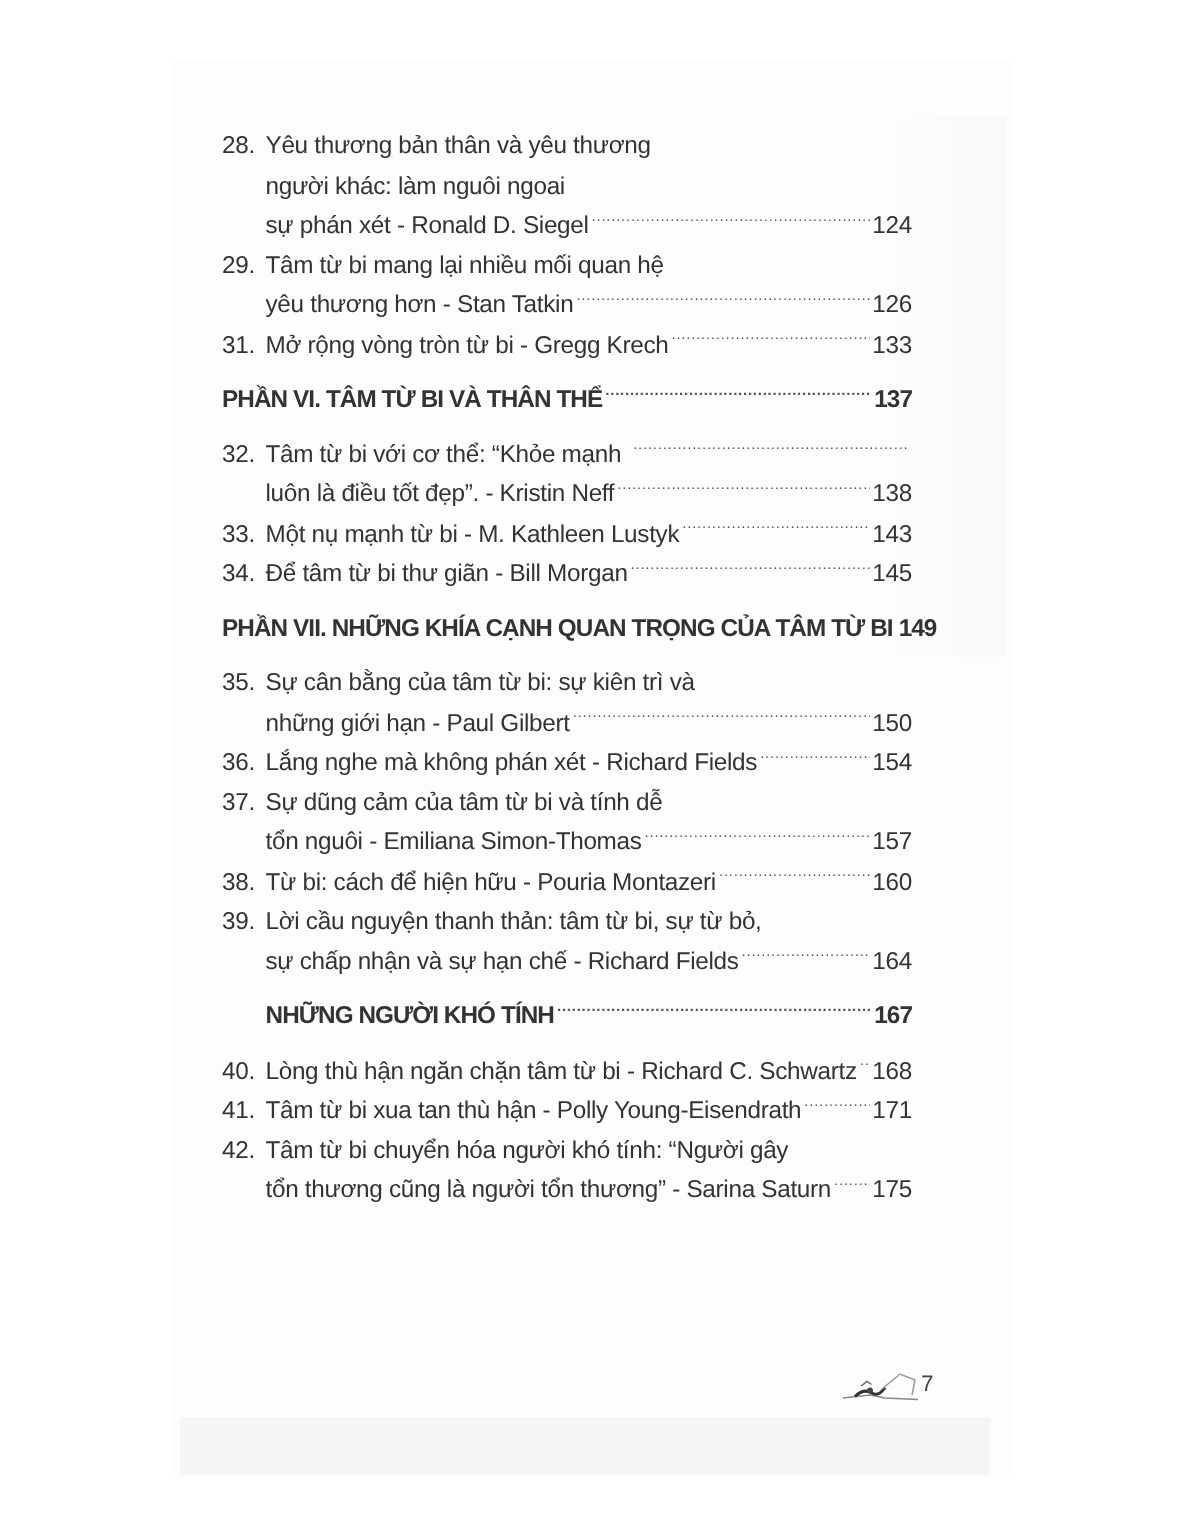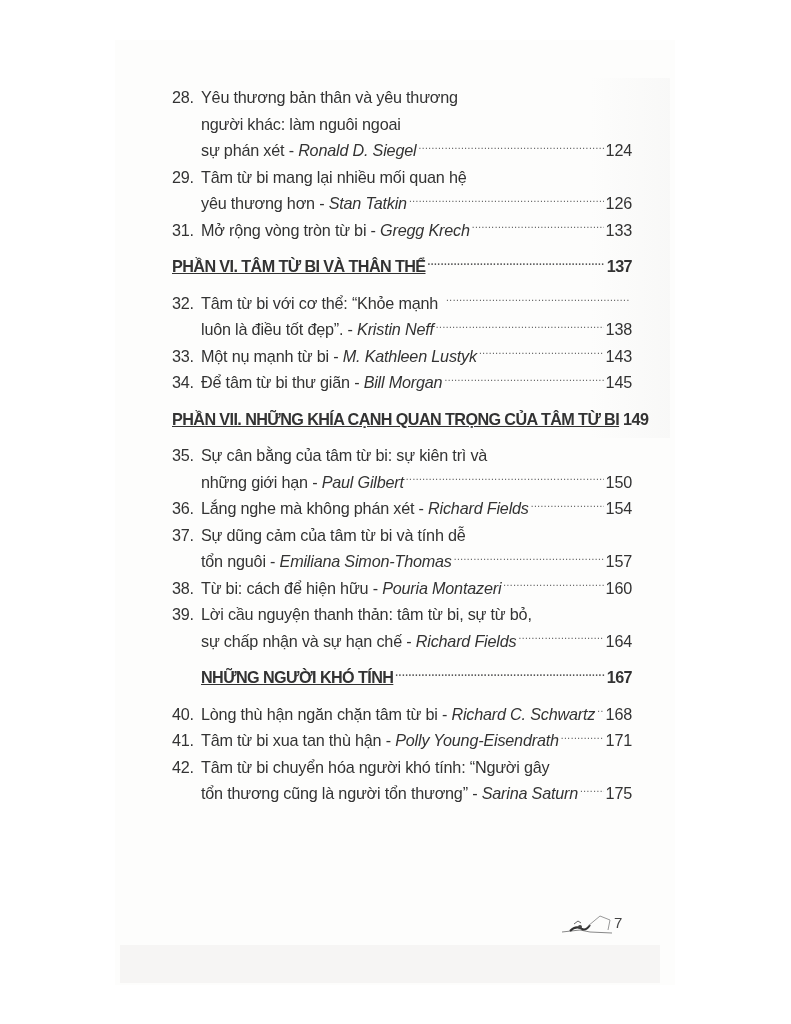--- a/index.html
+++ b/index.html
@@ -40,21 +40,20 @@
       height: 38px;
       background: rgba(240,238,236,0.5);
     }
     .toc {
       position: absolute;
       left: 148px;
       top: 84px;
       width: 460px;
       font-size: 16.2px;
       letter-spacing: -0.2px;
-      margin-left: 24px;
     }
     .entry {
       position: relative;
       line-height: 26.5px;
     }
     .row {
       display: flex;
       align-items: baseline;
       white-space: nowrap;
     }
@@ -65,21 +64,20 @@
     }
     .indent {
       display: inline-block;
       width: 29px;
       flex: 0 0 29px;
     }
     .text {
       flex: 0 0 auto;
     }
     .author {
-      font-style: italic;
     }
     .dots {
       flex: 1 1 auto;
       overflow: hidden;
       margin: 0 2px;
       position: relative;
       height: 1em;
     }
     .dots::after {
       content: "..........................................................................................................................................................................................";
@@ -96,21 +94,21 @@
       text-align: right;
     }
     .section {
       font-weight: bold;
       font-stretch: condensed;
       letter-spacing: -0.6px;
       font-size: 16.2px;
       line-height: 26.5px;
       margin: 10px 0 10px 0;
     }
-    .section .row .text { letter-spacing: -0.6px; text-decoration: underline; }
+    .section .row .text { letter-spacing: -0.6px; }
     .footer {
       position: absolute;
       left: 560px;
       top: 912px;
       width: 70px;
       height: 28px;
     }
     .footer-num {
       position: absolute;
       left: 54px;

